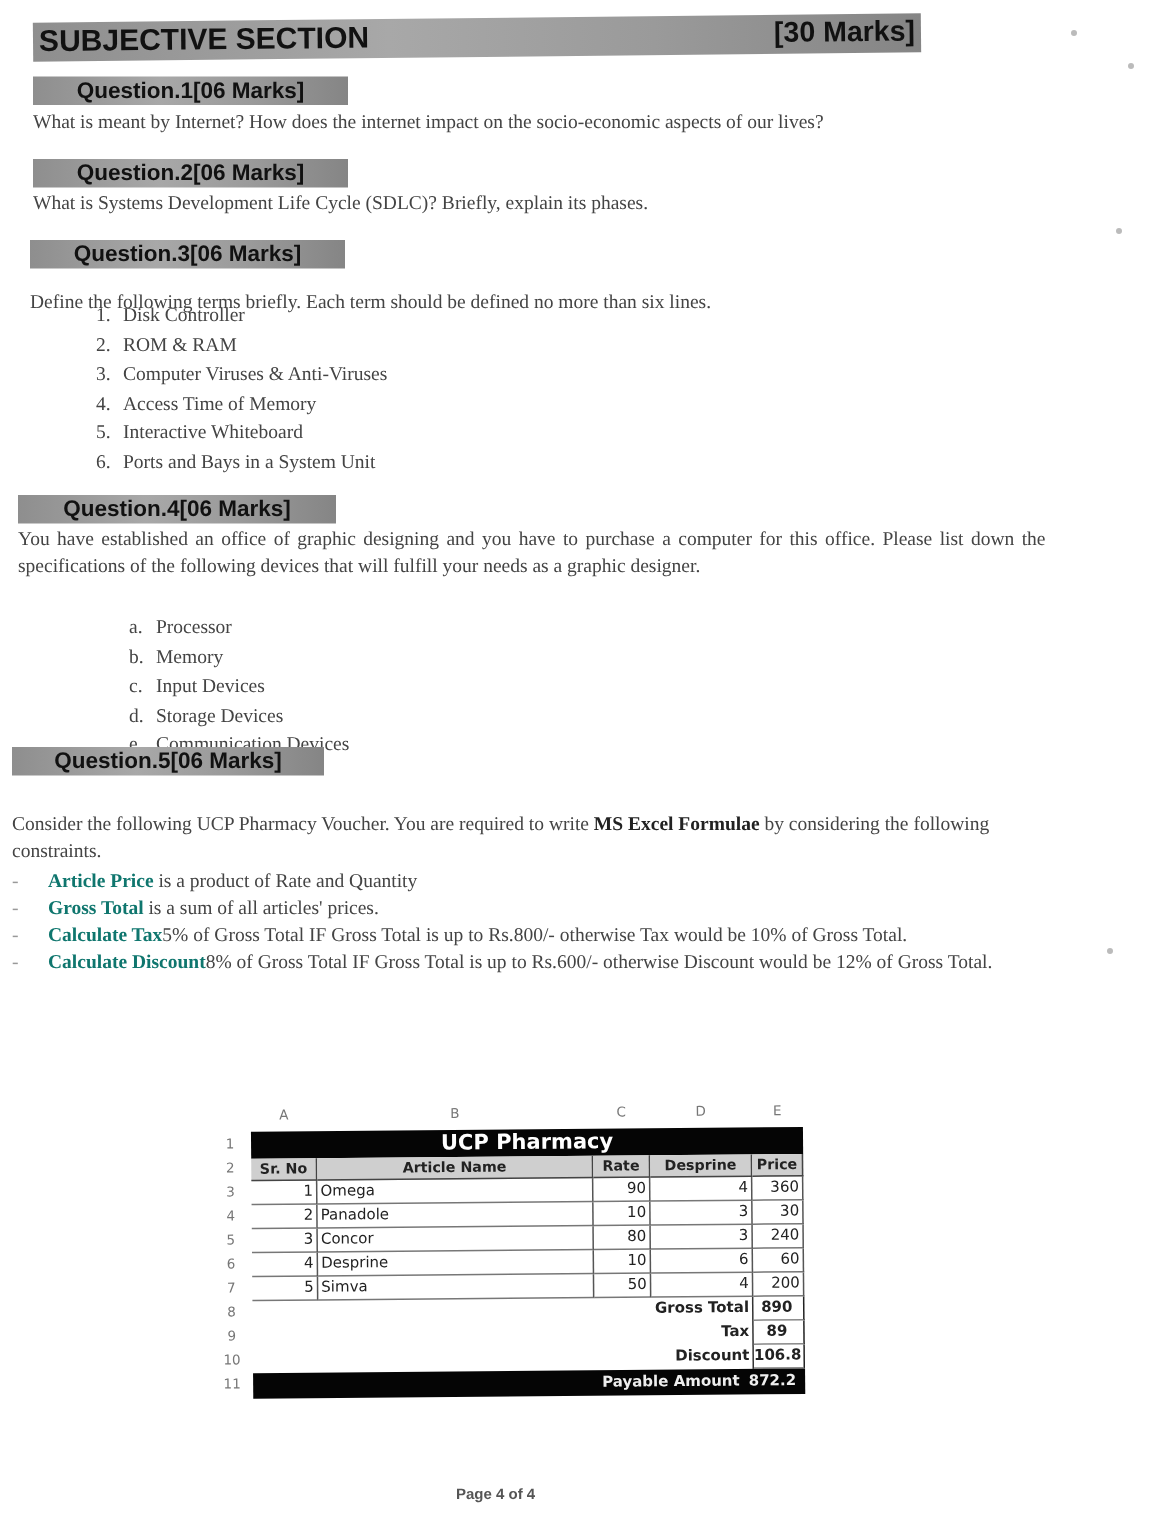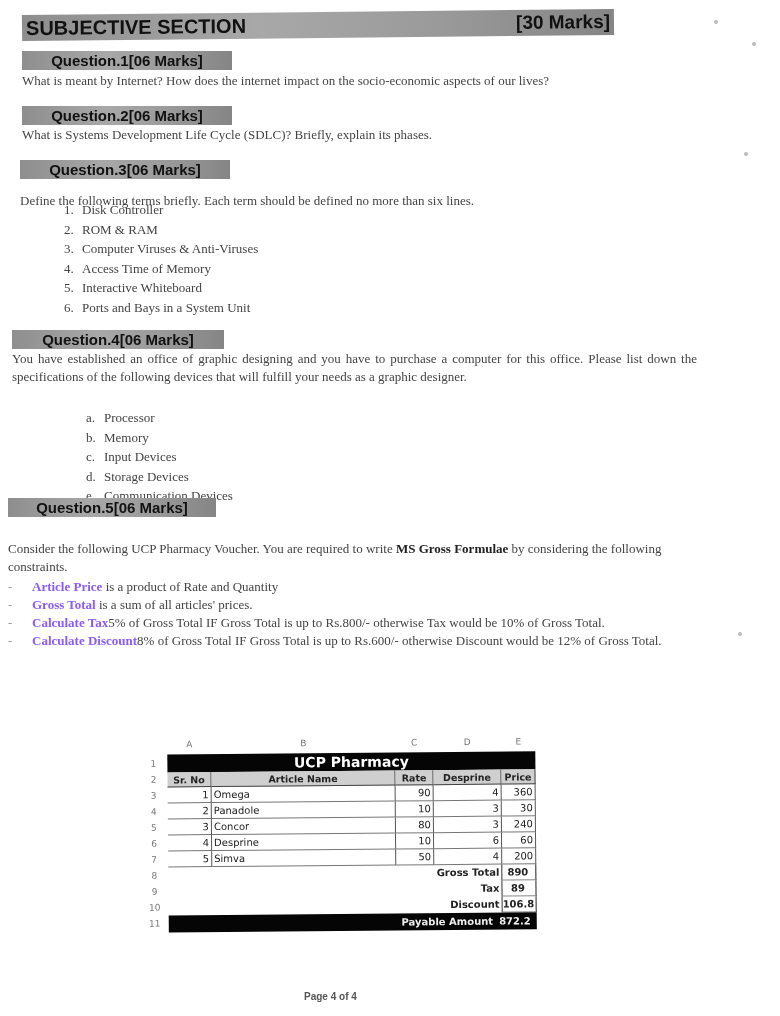--- a/index.html
+++ b/index.html
@@ -24,21 +24,21 @@
     }
     .qbar .qm { font-size: 15px; }
     .qtext {
       position: absolute; font-size: 13px; line-height: 18px; color: #444;
     }
     .list { position: absolute; font-size: 13px; line-height: 19.5px; color: #444; margin: 0; padding: 0; list-style: none; }
     .list li span.n { display: inline-block; width: 18px; }
     .bullets { position: absolute; left: 8px; top: 578px; width: 690px; font-size: 13px; line-height: 18px; color: #444; margin: 0; padding: 0; list-style: none; }
     .bullets li { position: relative; padding-left: 24px; }
     .bullets li::before { content: "-"; position: absolute; left: 0; color: #999; }
-    .bullets b { color: #8b5cf6; }
+    .bullets b { color: #0f766e; }
     
     .sheet {
       position: absolute; left: 140px; top: 738px; width: 400px;
       font-family: "DejaVu Sans", sans-serif; font-size: 10px; color: #222;
       transform: rotate(-0.5deg);
     }
     .colhdr { display: flex; height: 16px; color: #777; font-size: 9px; }
     .colhdr div { text-align: center; }
     .row { display: flex; height: 16px; align-items: center; }
     .rownum { width: 28px; text-align: center; color: #777; font-size: 9px; }
@@ -99,21 +99,21 @@
   <li><span class="n">c.</span><span>Input Devices</span></li>
   <li><span class="n">d.</span><span>Storage Devices</span></li>
   <li><span class="n">e.</span><span>Communication Devices</span></li>
 </ul>
 
 <div class="hbar qbar" style="position:absolute;left:8px;top:498px;width:208px;">
   <span>Question.5</span>
   <span class="qm">[06 Marks]</span>
 </div>
 <div class="qtext" style="left:8px;top:540px;width:690px;">
-  <span>Consider the following UCP Pharmacy Voucher. You are required to write </span><b style="color:#222">MS Gross Formulae</b><span> by considering the following constraints.</span>
+  <span>Consider the following UCP Pharmacy Voucher. You are required to write </span><b style="color:#222">MS Excel Formulae</b><span> by considering the following constraints.</span>
 </div>
 <ul class="bullets">
   <li><b>Article Price</b><span> is a product of Rate and Quantity</span></li>
   <li><b>Gross Total</b><span> is a sum of all articles' prices.</span></li>
   <li><b>Calculate Tax</b><span>5% of Gross Total IF Gross Total is up to Rs.800/- otherwise Tax would be 10% of Gross Total.</span></li>
   <li><b>Calculate Discount</b><span>8% of Gross Total IF Gross Total is up to Rs.600/- otherwise Discount would be 12% of Gross Total.</span></li>
 </ul>
 
 <div class="sheet">
   <div class="colhdr">

